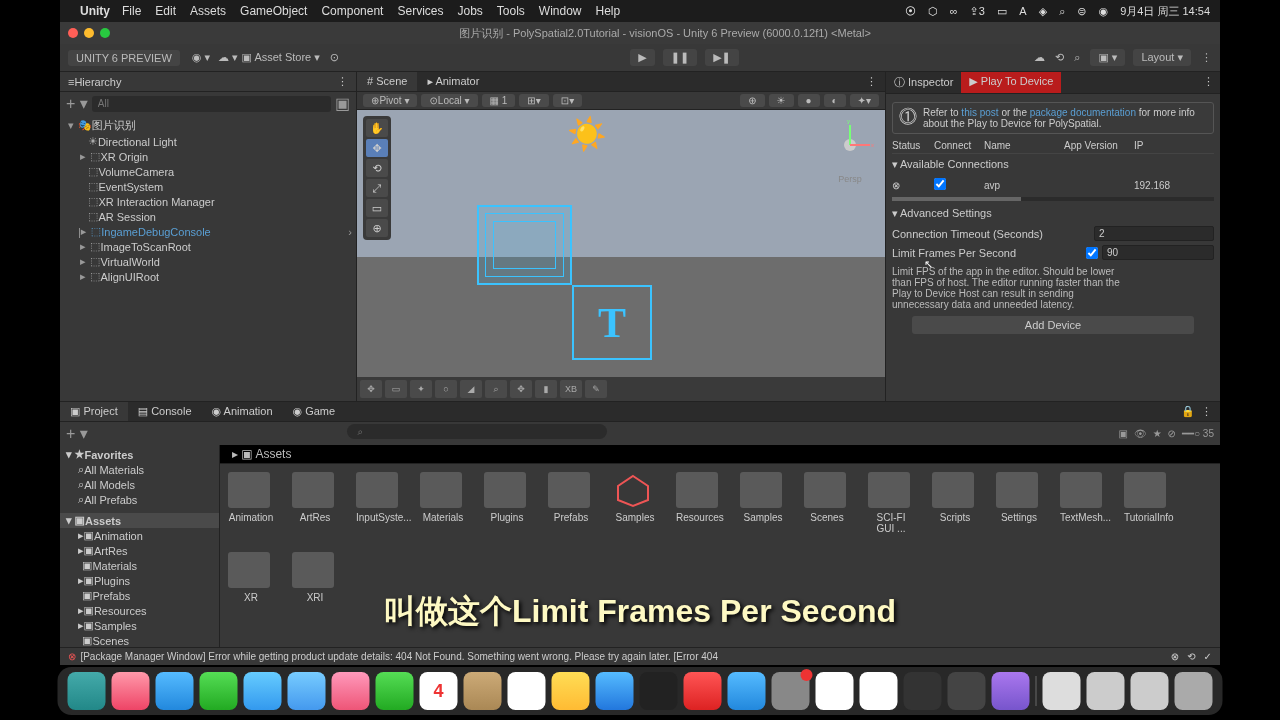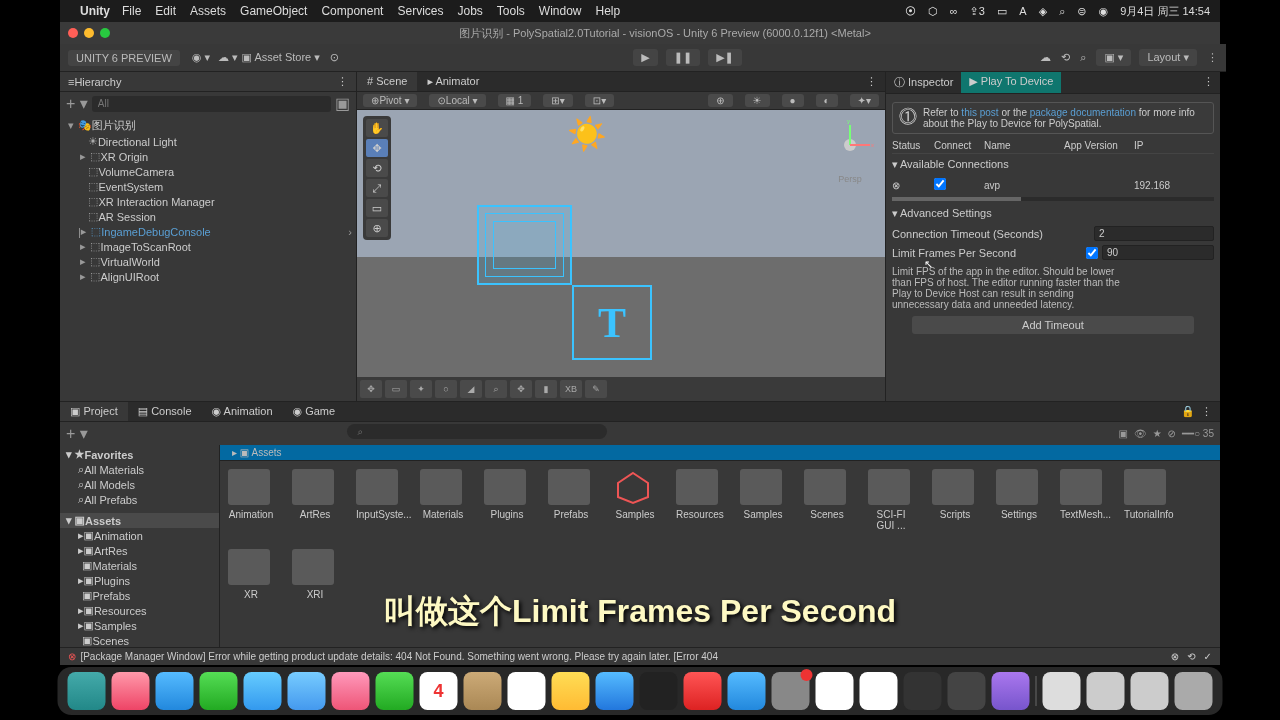--- a/index.html
+++ b/index.html
@@ -7,51 +7,51 @@
 .menubar { height: 22px; background: rgba(30,30,30,0.95); display: flex; align-items: center; padding: 0 10px; color: #ddd; font-size: 12px; position: absolute; top: 0; left: 60px; right: 60px; }
 .menubar .apple { margin-right: 10px; }
 .menubar .app { font-weight: bold; margin-right: 12px; }
 .menubar .mitem { margin-right: 14px; cursor: default; }
 .menubar .right { margin-left: auto; display: flex; gap: 12px; align-items: center; font-size: 11px; }
 .titlebar { position: absolute; top: 22px; left: 60px; right: 60px; height: 22px; background: #3a3a3a; display: flex; align-items: center; color: #aaa; font-size: 11px; }
 .traffic { display: flex; gap: 6px; padding-left: 8px; }
 .dot { width: 10px; height: 10px; border-radius: 50%; }
 .dot.r { background: #ff5f57; } .dot.y { background: #febc2e; } .dot.g { background: #28c840; }
 .titlebar .title { margin: 0 auto; }
-.toolbar { position: absolute; top: 44px; left: 60px; right: 54px; height: 28px; background: #383838; display: flex; align-items: center; padding: 0 8px; color: #bbb; font-size: 11px; border-bottom: 1px solid #222; }
+.toolbar { position: absolute; top: 44px; left: 60px; right: 60px; height: 28px; background: #383838; display: flex; align-items: center; padding: 0 8px; color: #bbb; font-size: 11px; border-bottom: 1px solid #222; }
 .toolbar .btn { padding: 2px 8px; background: #444; border-radius: 3px; margin-right: 4px; }
 .main { position: absolute; top: 72px; left: 60px; right: 60px; bottom: 55px; background: #383838; display: flex; flex-direction: column; }
 .upper { display: flex; height: 340px; }
 .hierarchy { width: 297px; background: #383838; border-right: 1px solid #222; display: flex; flex-direction: column; }
 .panel-tab { background: #2b2b2b; border-bottom: 1px solid #222; padding: 3px 8px; color: #ccc; font-size: 11px; display: flex; align-items: center; }
 .panel-tab.active { background: #383838; }
 .h-search { padding: 2px 6px; display: flex; align-items: center; }
 .h-search input { flex: 1; background: #2b2b2b; border: none; border-radius: 3px; padding: 1px 6px; color: #ccc; font-size: 10px; height: 16px; }
 .tree { flex: 1; overflow: auto; font-size: 11px; color: #ccc; padding: 2px 0; }
 .tree-item { padding: 1px 4px; display: flex; align-items: center; white-space: nowrap; }
 .tree-item .arrow { width: 10px; color: #999; }
 .scene { flex: 1; background: #5eead4; display: flex; flex-direction: column; position: relative; }
 .scene-tabs { display: flex; background: #2b2b2b; font-size: 11px; color: #ccc; border-bottom: 1px solid #222; }
 .scene-tabs .tab { padding: 3px 10px; }
 .scene-tabs .tab.active { background: #383838; }
-.scene-toolbar { background: #383838; padding: 2px 6px; display: flex; gap: 12px; align-items: center; border-bottom: 1px solid #222; font-size: 10px; color: #bbb; }
+.scene-toolbar { background: #383838; padding: 2px 6px; display: flex; gap: 4px; align-items: center; border-bottom: 1px solid #222; font-size: 10px; color: #bbb; }
 .scene-toolbar .pill { background: #4a4a4a; padding: 1px 8px; border-radius: 3px; }
 .scene-view { flex: 1; background: linear-gradient(#9ba5b3 0%, #9ba5b3 55%, #6d6d6d 55%, #6d6d6d 100%); position: relative; }
 .scene-tools { position: absolute; left: 6px; top: 6px; background: #3a3a3a; border-radius: 4px; padding: 3px; display: flex; flex-direction: column; gap: 2px; }
 .scene-tools .tool { width: 22px; height: 18px; background: #4a4a4a; border-radius: 2px; display: flex; align-items: center; justify-content: center; color: #ccc; font-size: 11px; }
 .scene-tools .tool.active { background: #5a7fb8; }
 .gizmo { position: absolute; right: 10px; top: 10px; width: 50px; height: 50px; }
 .sun { position: absolute; left: 210px; top: 5px; font-size: 32px; }
 .scene-obj { position: absolute; border: 2px solid #3bc3ff; }
 .scene-bottom { background: #3a3a3a; padding: 3px; display: flex; gap: 3px; }
 .scene-bottom .b { width: 22px; height: 18px; background: #4a4a4a; border-radius: 2px; display:flex;align-items:center;justify-content:center;font-size:9px;color:#aaa; }
 .inspector { width: 335px; background: #383838; border-left: 1px solid #222; display: flex; flex-direction: column; font-size: 11px; color: #ccc; }
 .insp-tabs { display: flex; background: #2b2b2b; border-bottom: 1px solid #222; }
 .insp-tabs .tab { padding: 3px 8px; }
-.insp-tabs .tab.active { background: #0f766e; }
+.insp-tabs .tab.active { background: #b91c1c; }
 .insp-body { padding: 4px 6px; flex: 1; }
 .insp-row { display: flex; align-items: center; padding: 2px 0; }
 .insp-row .lbl { flex: 1; }
 .insp-row .val { width: 120px; }
 .insp-row input[type=text] { width: 100%; background: #2b2b2b; border: 1px solid #222; color: #ccc; padding: 1px 4px; font-size: 10px; border-radius: 2px; }
 .insp-info { background: #3a3a3a; border: 1px solid #555; border-radius: 3px; padding: 4px 6px; font-size: 10px; margin: 4px 0; display: flex; gap: 6px; }
 .insp-info a { color: #5a9fd4; }
 .tooltip { position: absolute; background: #5a5a5a; color: #ddd; padding: 4px 6px; font-size: 10px; border-radius: 2px; max-width: 230px; z-index: 100; }
 .add-device { background: #4a4a4a; text-align: center; padding: 3px; margin: 6px 20px; border-radius: 3px; }
 .lower { flex: 1; display: flex; border-top: 1px solid #222; }
@@ -63,21 +63,21 @@
 .p-search input { background: #2b2b2b; border: none; border-radius: 8px; padding: 1px 10px; color: #ccc; font-size: 10px; width: 260px; margin: 0 auto; height: 15px; }
 .p-body { flex: 1; display: flex; }
 .p-tree { width: 160px; border-right: 1px solid #222; font-size: 11px; color: #ccc; padding: 2px 0; overflow: auto; }
 .p-tree .item { padding: 1px 6px; display: flex; align-items: center; }
 .p-tree .item.hdr { font-weight: bold; }
 .p-tree .item.sel { background: #4a4a4a; }
 .p-grid { flex: 1; padding: 8px; display: flex; flex-wrap: wrap; gap: 18px; align-content: flex-start; overflow: auto; background: #383838; }
 .p-grid .folder { width: 46px; text-align: center; color: #ccc; font-size: 10px; }
 .p-grid .folder .ico { width: 42px; height: 36px; background: #5a5a5a; border-radius: 3px; margin-bottom: 4px; position:relative; }
 .p-grid .folder .ico.readme { background: transparent; }
-.p-breadcrumb { background: #0369a1; padding: 2px 8px; font-size: 10px; color: #bbb; border-bottom: 1px solid #222; display:flex; }
+.p-breadcrumb { background: #000000; padding: 2px 8px; font-size: 12px; color: #bbb; border-bottom: 1px solid #222; display:flex; }
 .statusbar { position: absolute; bottom: 55px; left: 60px; right: 60px; height: 18px; background: #383838; border-top: 1px solid #222; color: #ccc; font-size: 10px; padding: 2px 8px; display: flex; align-items: center; }
 .dock { position: absolute; bottom: 5px; left: 50%; transform: translateX(-50%); height: 48px; background: rgba(80,80,80,0.5); border-radius: 14px; padding: 4px 10px; display: flex; gap: 6px; align-items: center; }
 .dock .app { width: 38px; height: 38px; border-radius: 8px; }
 .subtitle { position: absolute; bottom: 86px; left: 50%; transform: translateX(-50%); color: #fef9c3; font-size: 32px; font-weight: bold; text-shadow: 2px 2px 4px #000; white-space: nowrap; }
 .chk { width: 12px; height: 12px; }
 select { background: #4a4a4a; border: 1px solid #222; color: #ccc; font-size: 10px; padding: 1px 4px; border-radius: 2px; }
 .side-letter { position: absolute; top: 0; bottom: 0; width: 60px; background: #000; }
 .side-letter.left { left: 0; } .side-letter.right { right: 0; }
 </style>
 </head>
@@ -300,21 +300,21 @@
         </div>
         <div class="insp-row" style="position:relative">
           <span class="lbl">Limit Frames Per Second</span>
           <input type="checkbox" checked="" class="chk" style="margin-right: 4px;">
           <span style="width:112px"><input type="text" value="90" style=""></span>
         </div>
         <div style="position:relative;height:0">
           <div style="position:absolute;left:32px;top:-4px;font-size:11px;color:#fff">↖</div>
         </div>
         <div class="tooltip" style="position:relative;margin-top:4px;background:transparent;color:#bbb;padding:0">Limit FPS of the app in the editor. Should be lower than FPS of host. The editor running faster than the Play to Device Host can result in sending unnecessary data and unneeded latency.</div>
-        <div class="add-device">Add Timeout</div>
+        <div class="add-device">Add Device</div>
       </div>
     </div>
   </div>
 
   <div class="lower">
     <div class="project">
       <div class="project-tabs">
         <div class="tab active">▣ <span>Project</span></div>
         <div class="tab">▤ <span>Console</span></div>
         <div class="tab">◉ <span>Animation</span></div>

